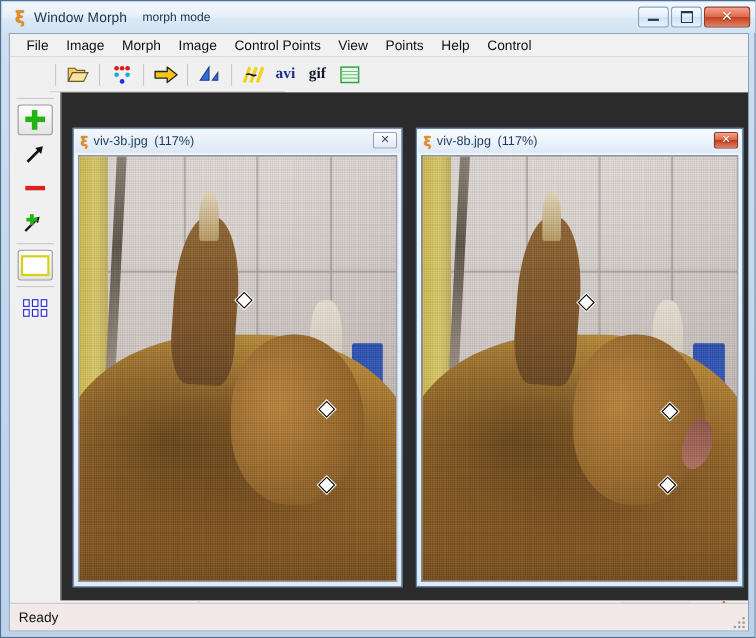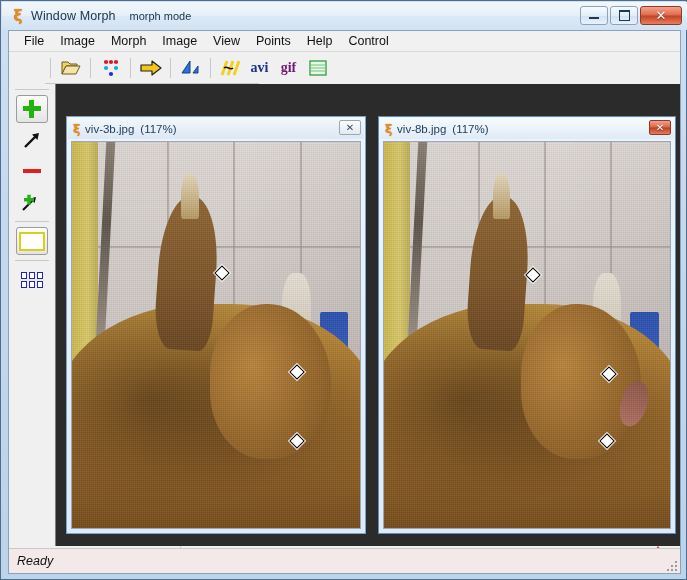--- a/index.html
+++ b/index.html
@@ -114,21 +114,21 @@
   .tb-btn {
     width: 25px; height: 24px;
     display: flex; align-items: center; justify-content: center;
     box-sizing: border-box; margin: 0 2px;
   }
   .tb-label {
     font-family: "Liberation Serif", serif;
     font-weight: bold; font-size: 14px; line-height: 14px;
   }
   .tb-avi { color: #1b2f8c; }
-  .tb-gif { color: #701a75; }
+  .tb-gif { color: #0f172a; }
   .toolbar-underline {
     position: absolute; left: 36px; top: 52px; width: 214px; height: 1px;
     background: #c9c9c9;
   }
 
   
   .leftpanel {
     position: absolute; left: 0; top: 53px;
     width: 46px; height: 462px;
     background: #f0f0f0;
@@ -328,21 +328,20 @@
     display: flex; align-items: center; justify-content: center;
     font-size: 12px; color: #0d2a4a; box-sizing: border-box;
   }
   .target-icon { margin-left: 18px; width: 26px; height: 26px; }
 
   
   .statusbar {
     position: absolute; left: 0; top: 517px;
     width: 671px; height: 25px;
     box-sizing: border-box;
-    font-style: italic;
   }
   .status-inner {
     position: absolute; left: 0; top: 0; width: 671px; height: 25px;
     background: #f3e9e9;
     border-top: 1px solid #c9c9c9;
     display: flex; align-items: center;
     box-sizing: border-box; padding-left: 8px;
   }
   .status-text { font-size: 12.5px; color: #111; }
   .grip {
@@ -376,20 +375,21 @@
       </div>
     </div>
 
     <div class="client">
 
       <div class="menubar">
         <div class="menuitem">File</div>
         <div class="menuitem">Image</div>
         <div class="menuitem">Morph</div>
         <div class="menuitem">Image</div>
+        <div class="menuitem">Control Points</div>
         <div class="menuitem">View</div>
         <div class="menuitem">Points</div>
         <div class="menuitem">Help</div>
         <div class="menuitem">Control</div>
       </div>
 
       <div class="toolbar">
         <div class="tb-sep"></div>
 
         <div class="tb-btn">

